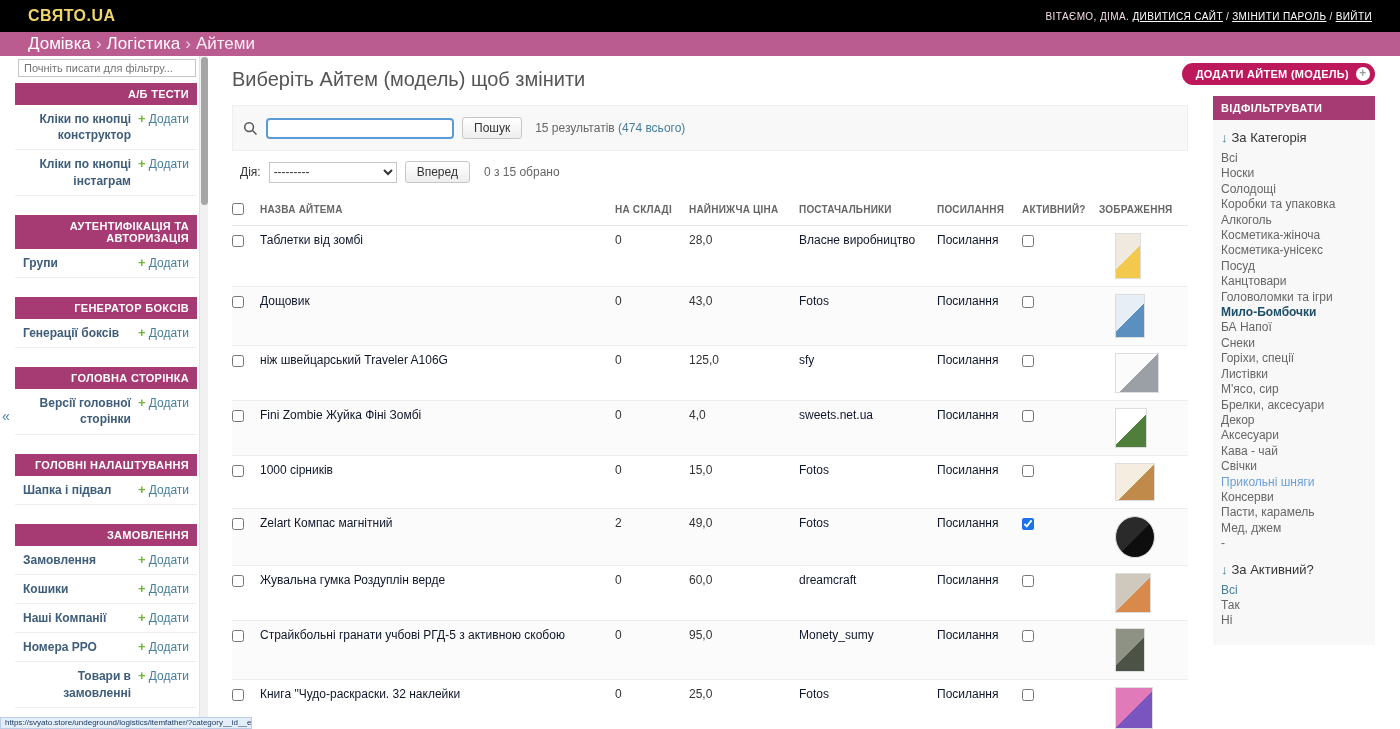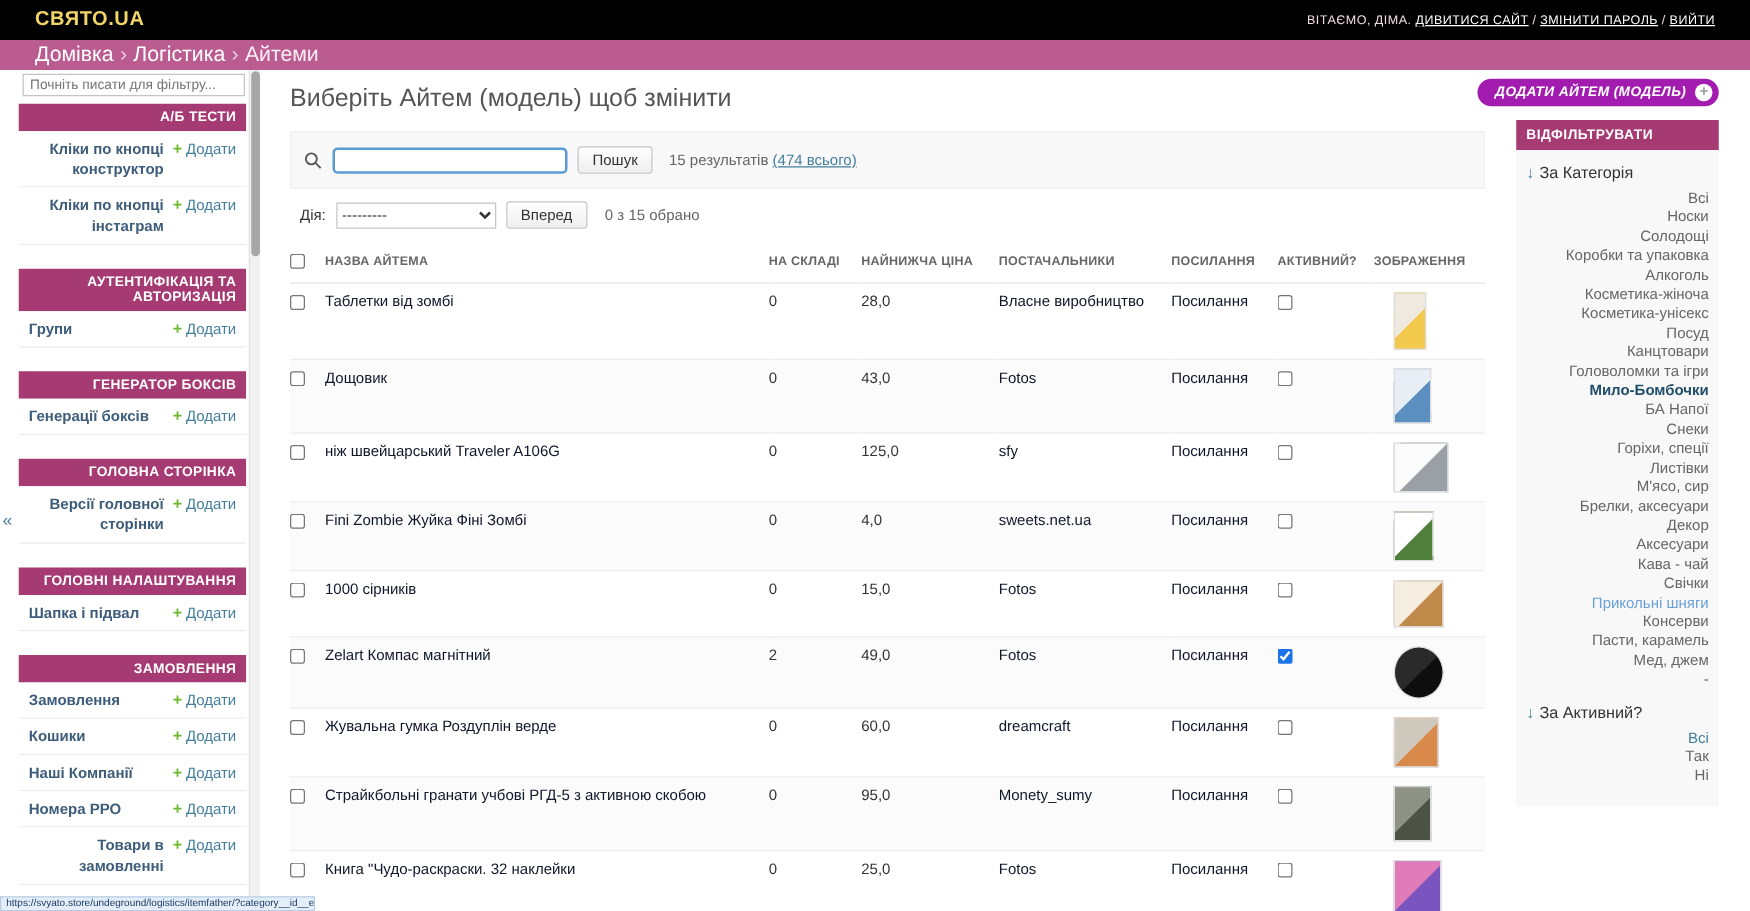--- a/index.html
+++ b/index.html
@@ -30,28 +30,28 @@
 
   .sidebar-scrollbar { position:absolute; left:199px; top:56px; width:9px; bottom:12px; background:#f1f1f1; border-left:1px solid #e3e3e3; }
   .sidebar-scrollbar .thumb { position:absolute; top:1px; left:1px; width:7px; height:148px; background:#a6a6a6; border-radius:4px; }
 
   .collapse-toggle { position:absolute; left:2px; top:408px; color:#447e9b; font-size:14px; cursor:pointer; background:#fff; }
 
   
   .main { position:absolute; left:232px; top:56px; width:956px; bottom:0; overflow:hidden; }
   .page-title { font-size:20px; color:#555; font-weight:400; margin:12px 0 14px; }
 
-  .add-object-btn { position:absolute; top:63px; right:25px; height:22px; background:#a21caf; border-radius:12px; color:#fff; font-size:11px; font-weight:bold; display:flex; align-items:center; gap:7px; padding:0 5px 0 14px; letter-spacing:.3px; cursor:pointer;font-style:italic; }
+  .add-object-btn { position:absolute; top:63px; right:25px; height:22px; background:#be185d; border-radius:12px; color:#fff; font-size:11px; font-weight:bold; display:flex; align-items:center; gap:7px; padding:0 5px 0 14px; letter-spacing:.3px; cursor:pointer; }
   .add-plus-circle { width:14px; height:14px; border-radius:50%; background:#fff; color:#9c9c9c; font-weight:bold; font-size:12px; line-height:13px; text-align:center; }
 
   .toolbar { background:#f8f8f8; border:1px solid #efefef; padding:11px 10px; display:flex; align-items:center; gap:8px; }
   .search-input { width:188px; height:21px; border:2px solid #5b9bd5; border-radius:4px; font-size:12px; padding:0 5px; }
   .btn { padding:3px 11px; font-size:12px; background:linear-gradient(#fff,#eee); border:1px solid #c6c6c6; border-radius:3px; color:#333; cursor:pointer; }
   .results { font-size:12px; color:#666; margin-left:5px; }
-  .results a { color:#447e9b;text-decoration:underline; }
+  .results a { color:#447e9b; }
 
   .actions-row { display:flex; align-items:center; gap:8px; font-size:12px; color:#333; margin:10px 0 10px 8px; }
   .actions-row select { width:128px; height:21px; font-size:12px; border:1px solid #c6c6c6; color:#333; background:#fff; }
   .action-counter { color:#666; margin-left:6px; }
 
   table.changelist { border-collapse:collapse; width:100%; }
   .changelist th { text-align:left; font-size:10px; color:#666; font-weight:bold; padding:8px 8px 8px 0; border-bottom:1px solid #e6e6e6; text-transform:uppercase; letter-spacing:.2px; white-space:nowrap; }
   .changelist td { padding:7px 8px 7px 0; border-bottom:1px solid #ededed; vertical-align:top; font-size:12px; color:#333; }
   .changelist tbody tr:nth-child(even) td { background:#fbfbfb; }
   .changelist a.row-link { color:#0f172a; }
@@ -59,21 +59,21 @@
   .thumb-img { border:1px solid #ddd; margin-left:16px; }
 
   
   .filter-panel { position:absolute; left:1213px; top:96px; width:162px; background:#f8f8f8; padding-bottom:16px; }
   .filter-caption { background:#a63a72; color:#fff; font-weight:bold; font-size:11px; padding:6px 8px; letter-spacing:.4px; }
   .clear-filters { padding:11px 8px 9px; font-size:12px; color:#333; cursor:pointer; }
   .clear-filters .x { font-weight:bold; margin-right:5px; color:#222; }
   .filter-group-title { padding:10px 8px 6px; font-size:13px; color:#333; }
   .filter-group-title .arrow { color:#447e9b; margin-right:4px; }
   .filter-options { list-style:none; padding:0 8px; }
-  .filter-options li { font-size:12px; color:#666; line-height:15.4px; cursor:pointer;text-align:right; }
+  .filter-options li { font-size:12px; color:#666; line-height:15.4px; cursor:pointer; }
   .filter-options li.selected_dark { color:#1f4e68; font-weight:bold; }
   .filter-options li.hover { color:#6a9fd8; }
   .filter-options li.selected { color:#447e9b; }
 
   
   .status-bar { position:absolute; left:0; bottom:0; height:12px; background:#e4eef9; border:1px solid #b9cde4; font-size:8px; color:#17365d; padding:0 4px; line-height:10px; white-space:nowrap; overflow:hidden; max-width:252px; }
 </style>
 </head>
 <body>
 

